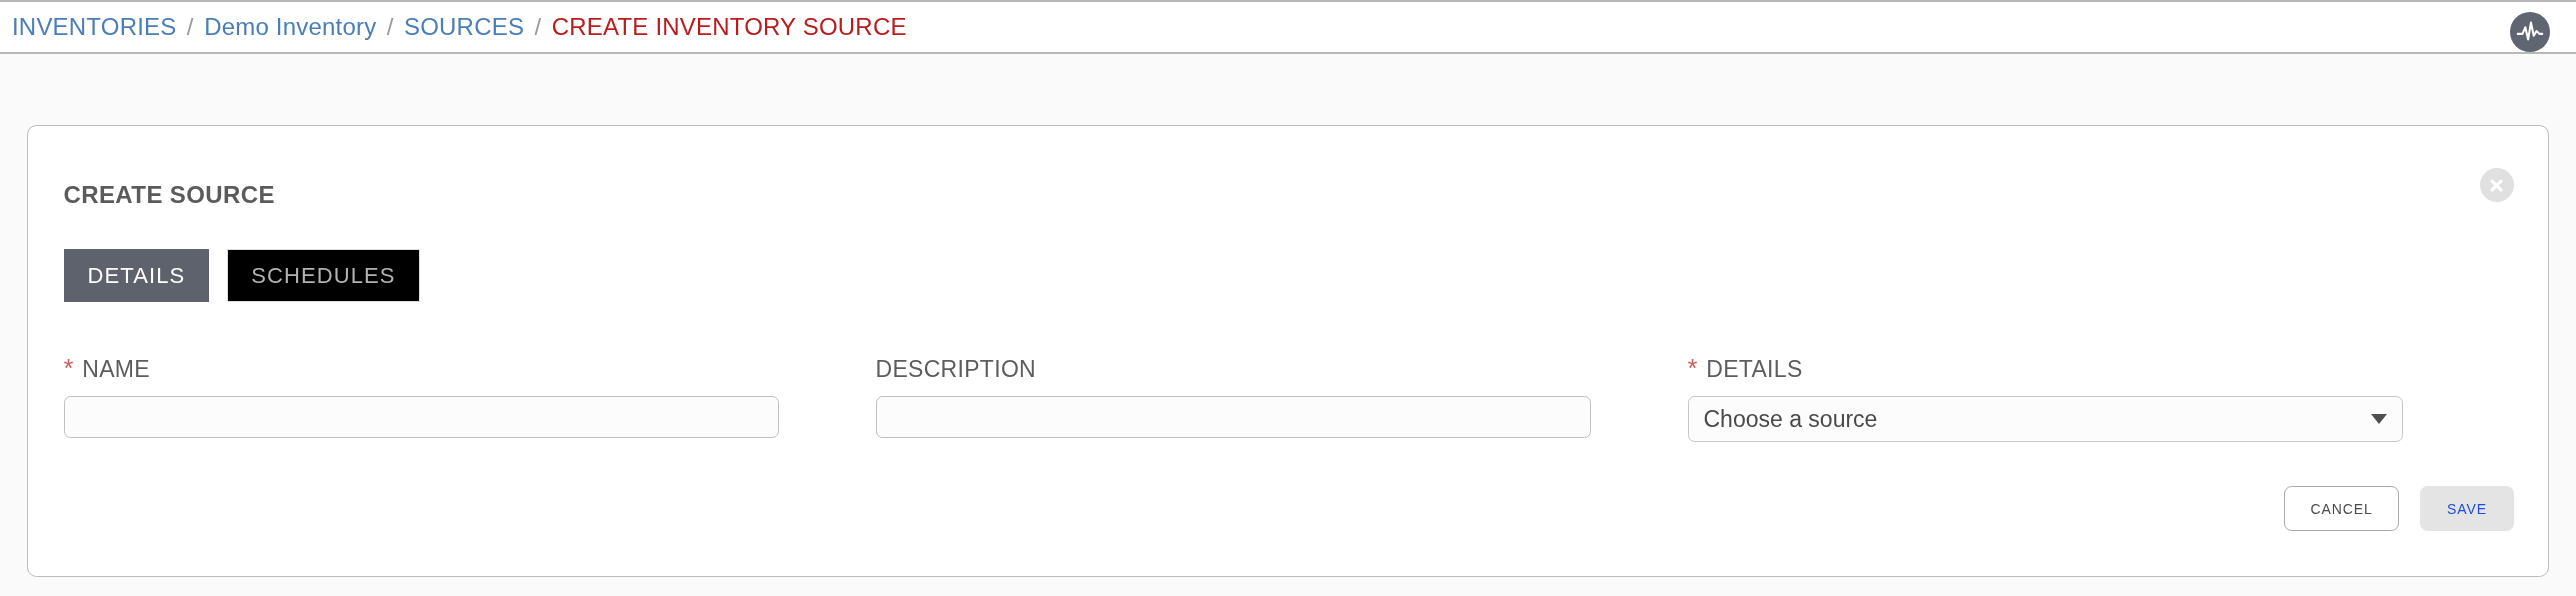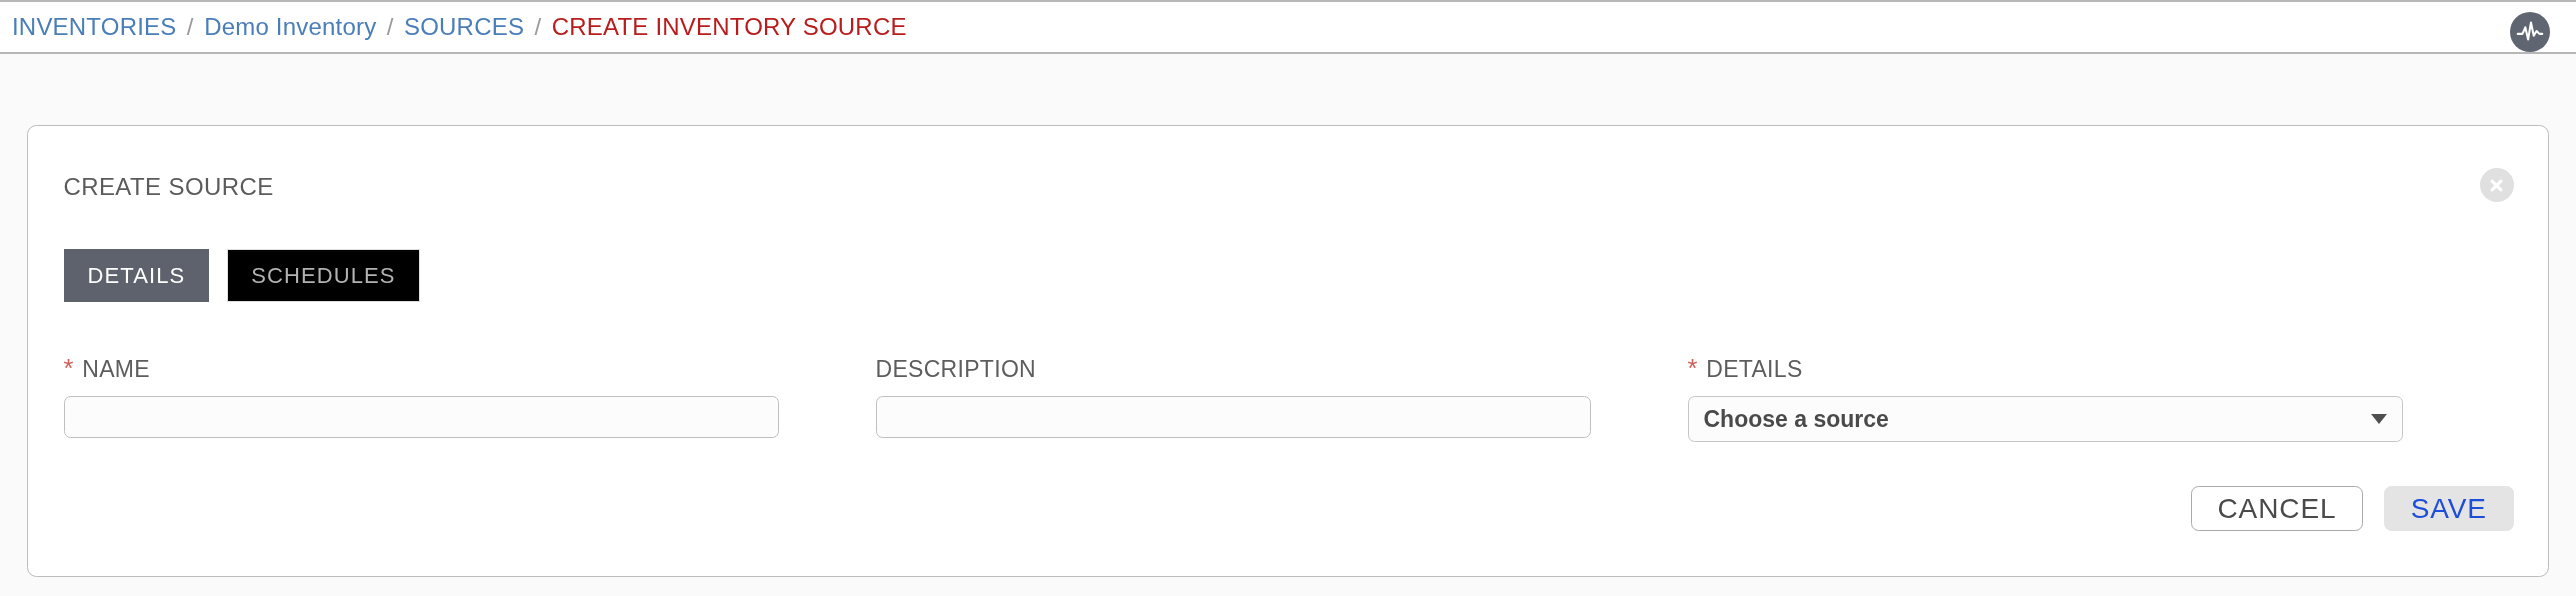--- a/index.html
+++ b/index.html
@@ -68,23 +68,23 @@
     width: 2522px;
     height: 452px;
     background: #ffffff;
     border: 1.9px solid #bcbcbc;
     border-radius: 9.5px;
   }
 
   #panel-title {
     position: absolute;
     left: 36px;
-    top: 47px;
+    top: 55px;
     font-size: 24px;
-    font-weight: normal;
+    font-weight: bold;
     color: #5b5b5b;
     letter-spacing: 0.4px;
   }
 
   #close-button {
     position: absolute;
     right: 34px;
     top: 42px;
     width: 34px;
     height: 34px;
@@ -166,21 +166,20 @@
     color: #3a3a3a;
     padding: 0 11.4px;
     outline: none;
   }
   .text-input::placeholder { color: #b4b4b4; }
 
   .select-wrap {
     position: relative;
     width: 100%;
     height: 46px;
-    font-weight: bold;
   }
   .select-box {
     width: 100%;
     height: 46px;
     border: 1.9px solid #c6c6c6;
     border-radius: 6.6px;
     background: #fcfcfc;
     display: flex;
     align-items: center;
     padding: 0 15px;
@@ -206,21 +205,21 @@
     right: 34px;
     bottom: 45px;
     display: flex;
     align-items: center;
     gap: 21px;
   }
   .action-btn {
     height: 45px;
     padding: 0 25.6px;
     border-radius: 7.6px;
-    font-size: 28px;
+    font-size: 14px;
     letter-spacing: 0.9px;
     font-family: "Liberation Sans", sans-serif;
     display: flex;
     align-items: center;
     justify-content: center;
     cursor: pointer;
     white-space: nowrap;
   }
   .btn-cancel {
     background: #ffffff;

